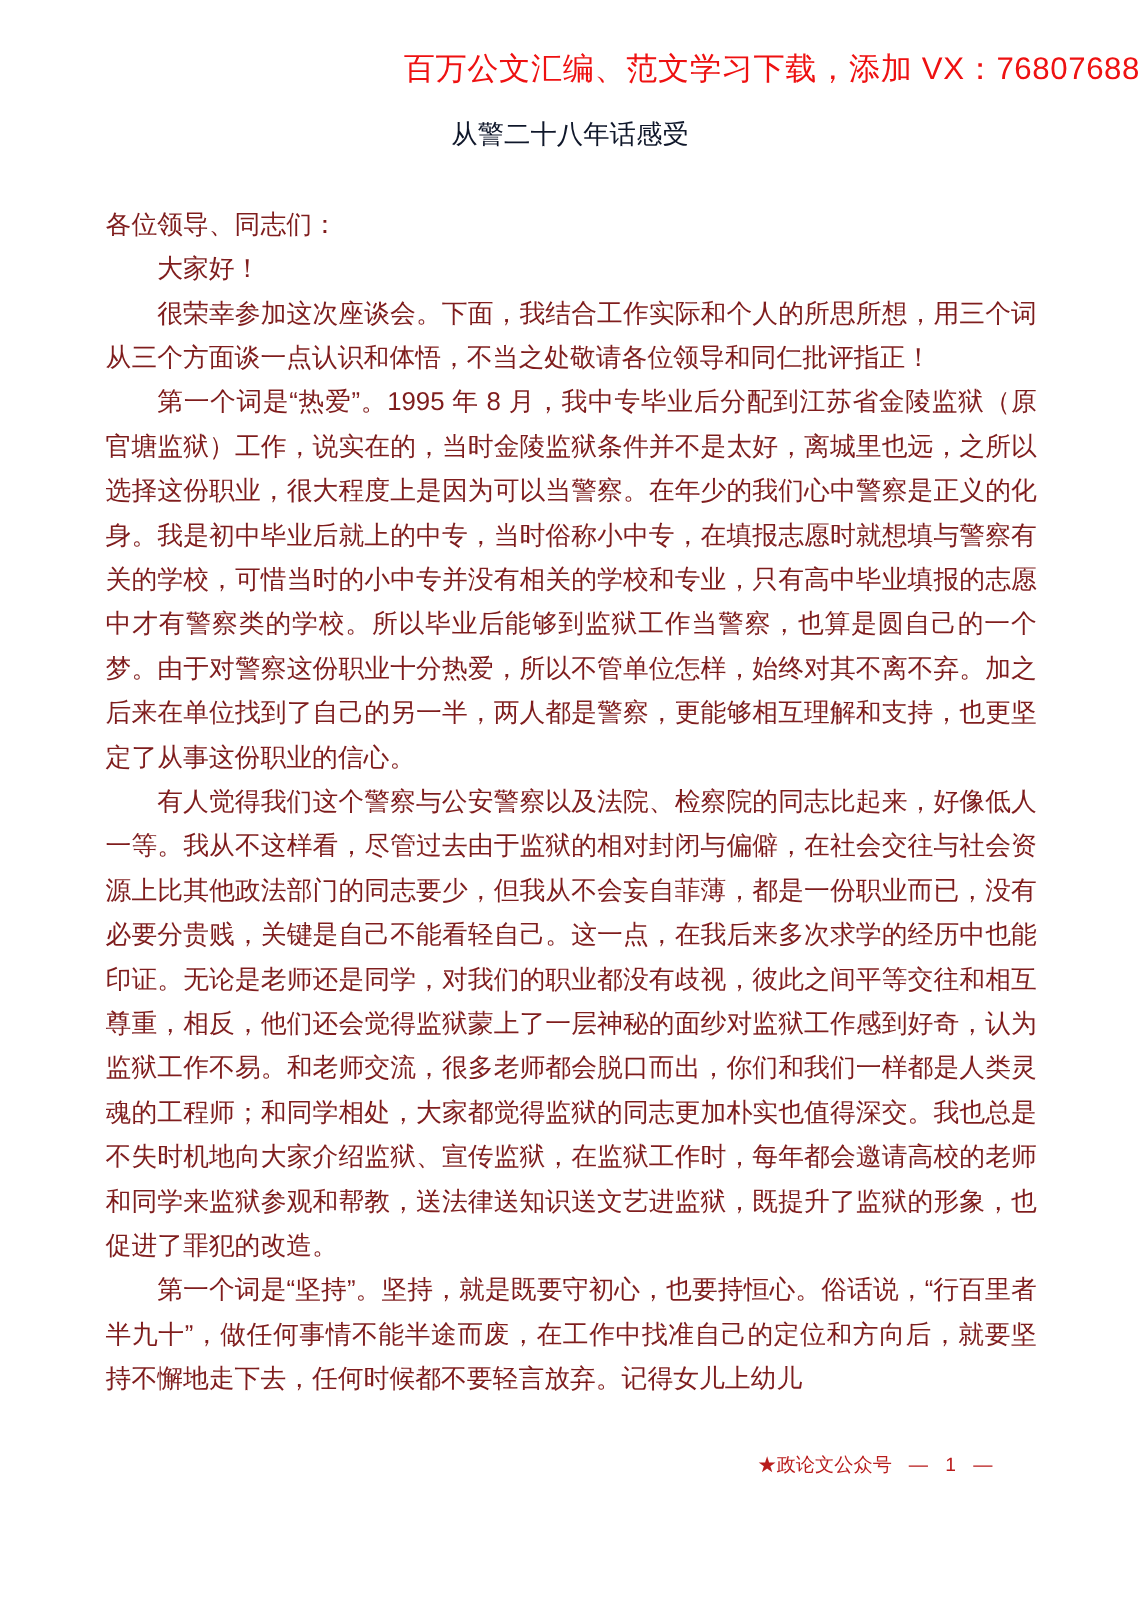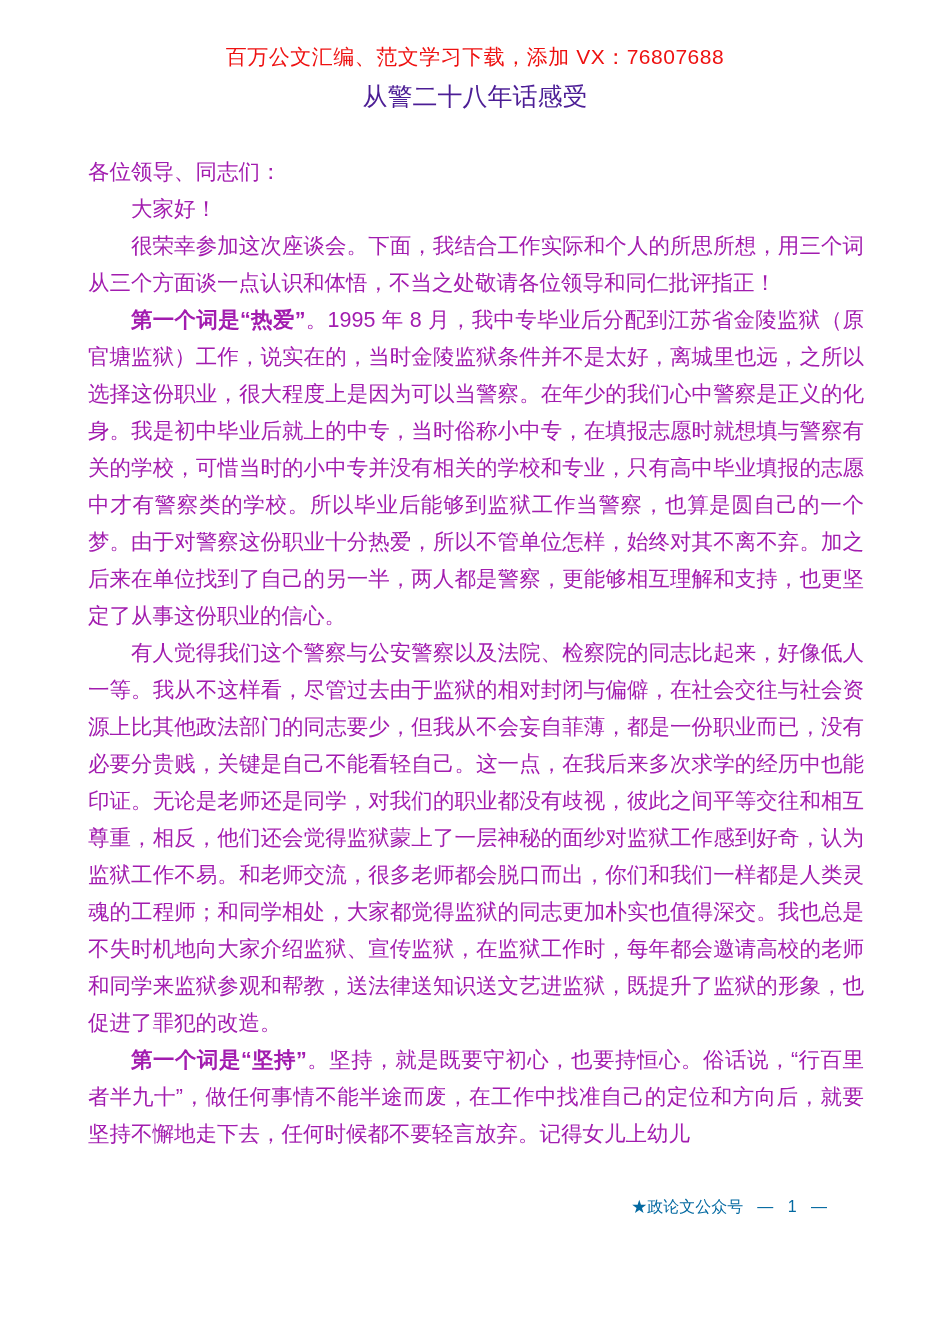--- a/index.html
+++ b/index.html
@@ -12,58 +12,58 @@
     width: 950px;
     height: 1344px;
     background: #ffffff;
     box-sizing: border-box;
     overflow: hidden;
     font-family: "Liberation Sans", sans-serif;
     color: #0d0d0d;
   }
   .notice {
     padding-top: 44px;
-    text-align: center;
-    font-size: 21px;
+    text-align: right;
+    font-size: 26px;
     line-height: 26px;
     color: #ee1111;
     letter-spacing: 0.5px;
   }
   .title-block {
-    margin-top: 8px;
+    margin-top: 23px;
     text-align: center;
-    font-size: 25px;
+    font-size: 22px;
     line-height: 37.5px;
-    color: #4c1d95;
+    color: #0f172a;
   }
   .content {
     margin: 38px 0 0 88px;
     width: 776px;
     font-size: 21.5px;
     line-height: 37px;
     text-align: justify;
-    color: #a21caf;
+    color: #7f1d1d;
   }
   .content p {
     margin: 0;
     padding: 0;
   }
   .indent {
     text-indent: 43px;
   }
   .content strong {
-    font-weight: 700;
+    font-weight: 400;
   }
   .footer {
     margin-top: 44px;
     padding-right: 123px;
     text-align: right;
     font-size: 16px;
     line-height: 20px;
-    color: #0369a1;
+    color: #b91c1c;
     white-space: nowrap;
   }
   .footer .page-num {
     margin-left: 14px;
     word-spacing: 10px;
   }
 </style>
 </head>
 <body>
 

